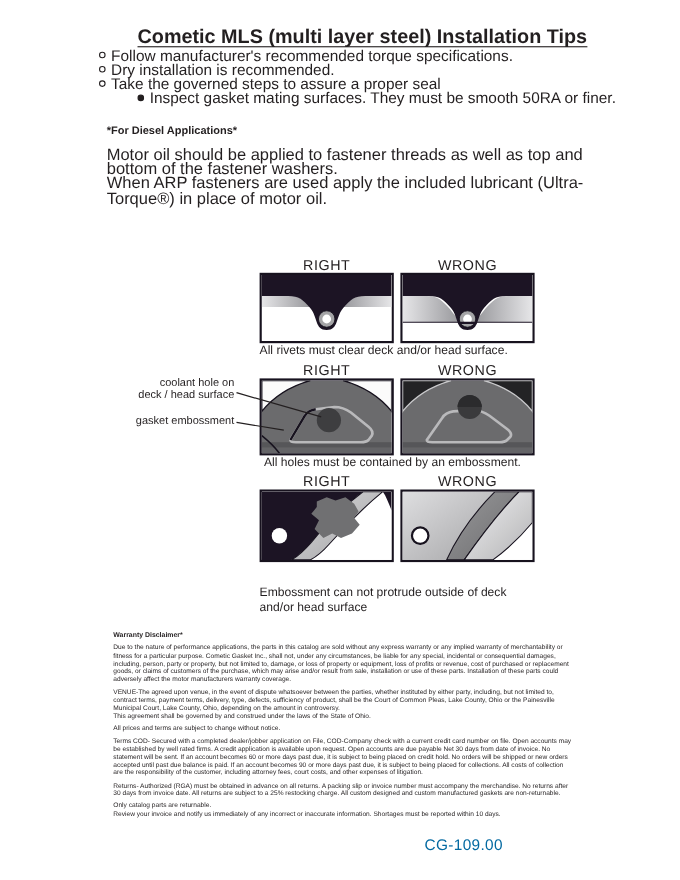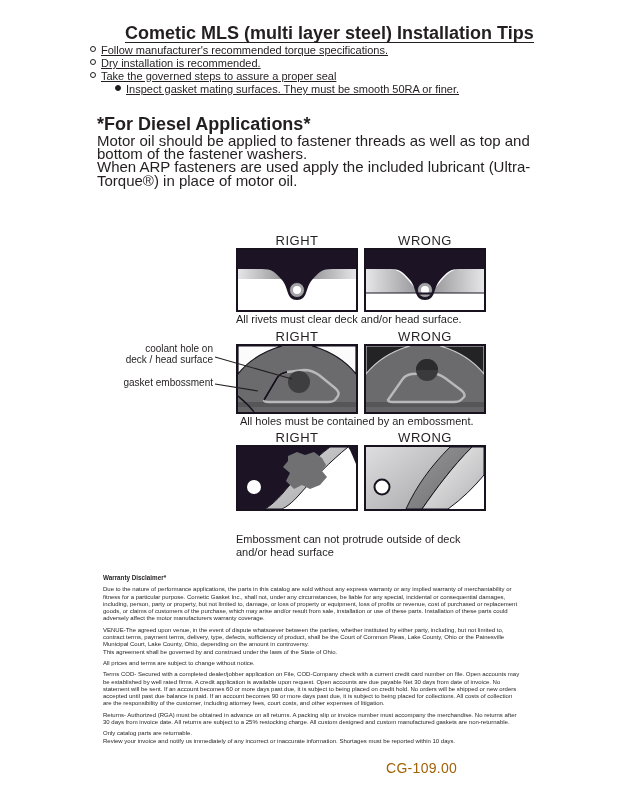--- a/index.html
+++ b/index.html
@@ -7,45 +7,45 @@
     position:relative;width:618px;height:800px;background:#ffffff;overflow:hidden;
     font-family:"Liberation Sans","DejaVu Sans",sans-serif;color:#231f20;
   }
   .abs{position:absolute;}
   .ml{white-space:pre-line;}
 
   .title{
     left:97px;top:25px;font-size:18px;font-weight:bold;line-height:16px;
     border-bottom:1.6px solid #231f20;padding-bottom:1px;margin-left:28px;
   }
-  .bullets{left:90px;top:44px;font-size:11px;line-height:13px;width:480px;text-decoration:underline;}
+  .bullets{left:90px;top:44px;font-size:14px;line-height:13px;width:480px;}
   .b-item{display:flex;align-items:baseline;}
-  .b-item.sub{padding-left:25px;}
+  .b-item.sub{padding-left:25px;justify-content:center;}
   .dot{flex:0 0 auto;width:4px;height:4px;border:1px solid #231f20;border-radius:50%;
        margin-right:5px;position:relative;top:-2px;}
   .dot.filled{background:#231f20;}
 
-  .diesel-h{left:97px;top:114px;font-size:18px;font-weight:bold;}
+  .diesel-h{left:97px;top:114px;font-size:10px;font-weight:bold;}
   .para{left:97px;font-size:15px;line-height:13.2px;width:480px;}
 
   .dg-row{position:absolute;left:236px;width:250px;}
   .dg-headers{display:flex;gap:6px;margin-bottom:1px;}
   .dg-headers div{width:122px;text-align:center;font-size:13px;line-height:13px;letter-spacing:.5px;}
   .dg-panels{display:flex;gap:6px;}
   .panel{border:2px solid #17121e;display:block;background:#fff;}
   .dg-caption{font-size:11px;line-height:12.5px;margin-top:1px;}
 
   .dg-label{position:absolute;font-size:10px;line-height:10.5px;text-align:right;width:110px;left:103px;}
   .overlay{position:absolute;pointer-events:none;}
 
   .warranty{left:103px;top:574px;width:470px;font-size:6px;line-height:7.3px;}
   .warranty .wh{font-weight:bold;font-size:6.3px;margin-bottom:5px;}
   .warranty p{margin:0 0 4px 0;}
 
-  .pageno{left:386px;top:760px;font-size:14px;letter-spacing:.3px;color:#a16207;}
+  .pageno{left:386px;top:760px;font-size:14px;letter-spacing:.3px;color:#0369a1;}
 </style>
 </head>
 <body>
 
 <div class="page">
 
   <div class="abs title">Cometic MLS (multi layer steel) Installation Tips</div>
 
   <div class="abs bullets">
     <div class="b-item">

